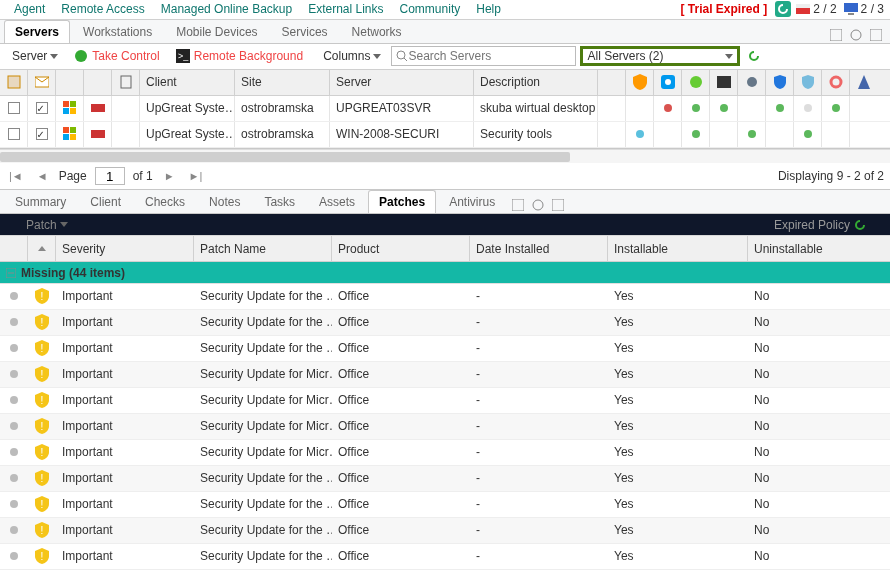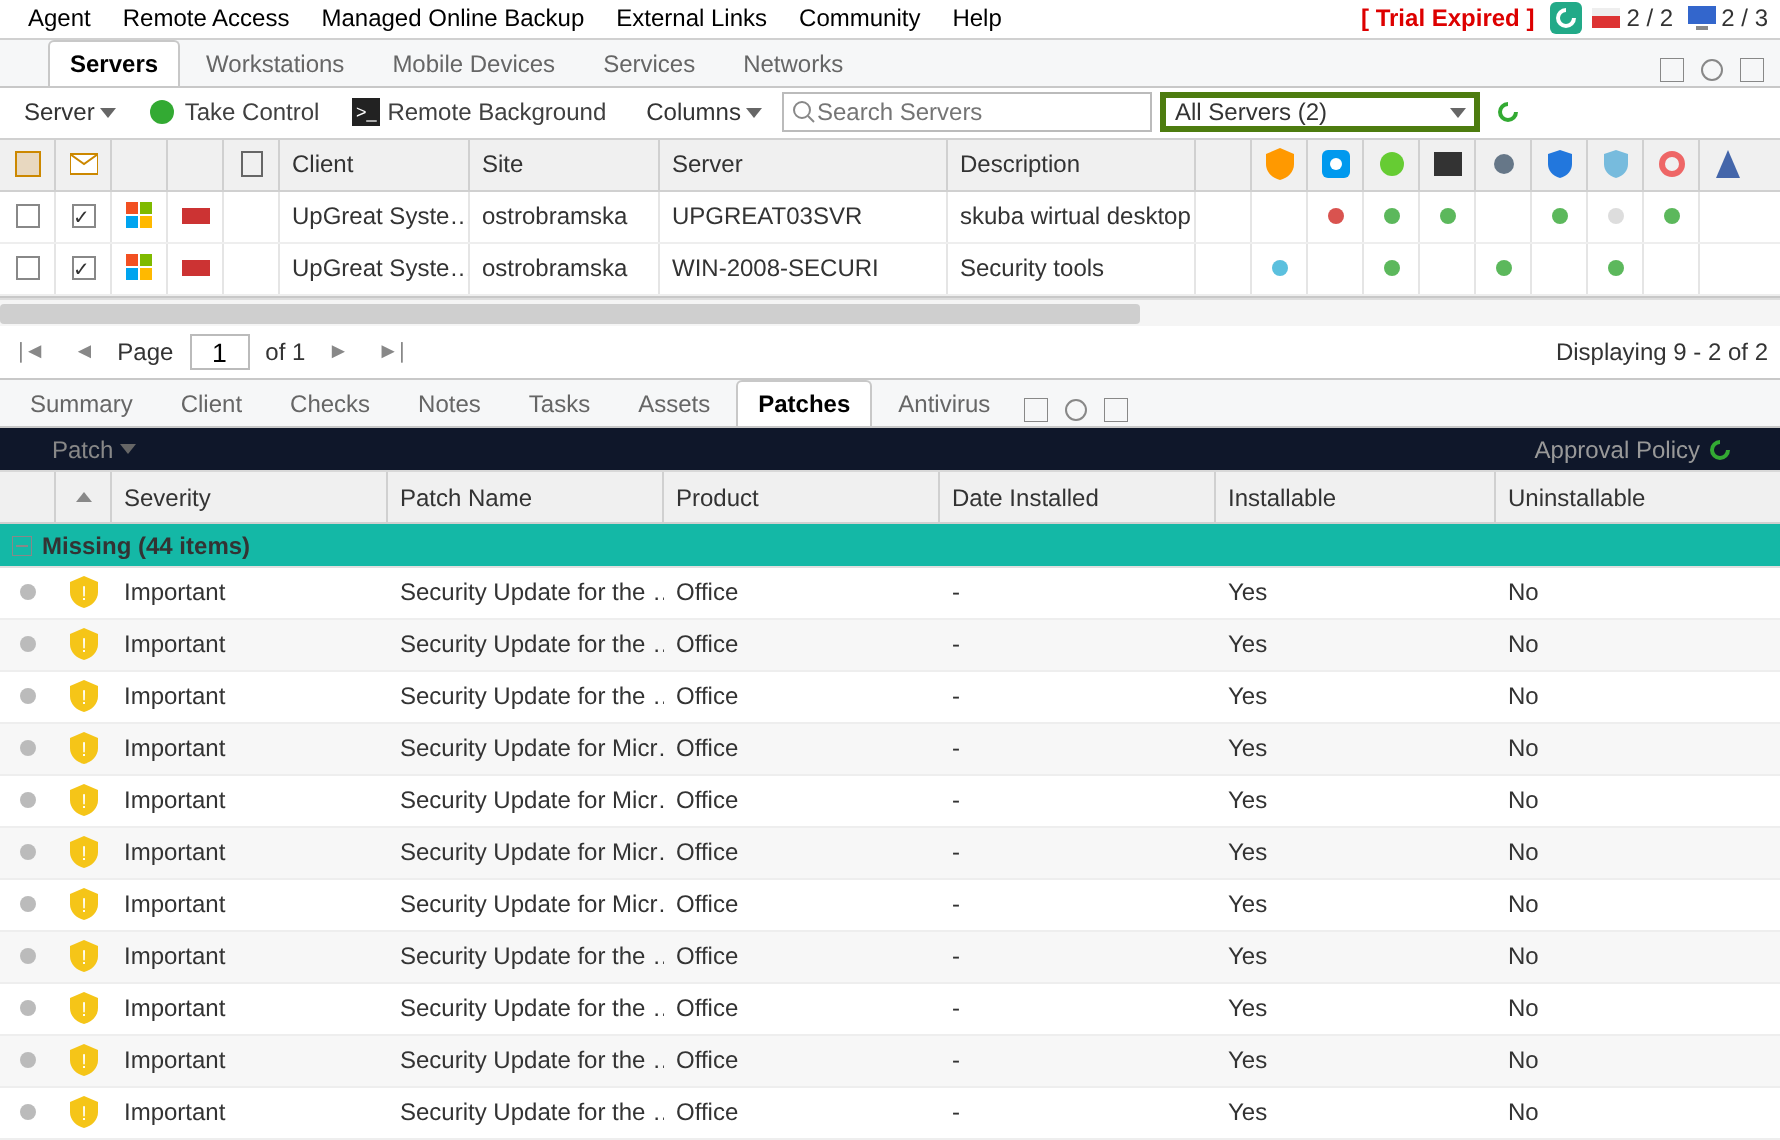--- a/index.html
+++ b/index.html
@@ -1,28 +1,28 @@
 <!DOCTYPE html>
 <html><head>
 <meta charset="utf-8">
 <style>
   * { box-sizing: border-box; margin: 0; padding: 0; }
   body { font-family: Arial, Helvetica, sans-serif; font-size: 12px; color: #333; background: #fff; width: 890px; height: 570px; overflow: hidden; display: flex; flex-direction: column; }
   .topbar { display: flex; align-items: center; height: 20px; padding: 0 6px; background: #fff; border-bottom: 1px solid #d0d0d0; }
-  .topbar .menu-item { padding: 0 8px; color: #000000; cursor: pointer; }
+  .topbar .menu-item { padding: 0 8px; color: #0f766e; cursor: pointer; }
   .topbar .spacer { flex: 1; }
   .trial { color: #d00; font-weight: bold; margin-right: 6px; }
   .icon-sq { width: 16px; height: 16px; display: inline-flex; align-items: center; justify-content: center; margin: 0 2px; vertical-align: middle; }
   .main-tabs { display: flex; align-items: flex-end; height: 24px; background: #f6f7f8; border-bottom: 1px solid #c8c8c8; padding: 0 4px; }
   .main-tabs .tab { padding: 4px 10px; color: #666; cursor: pointer; border: 1px solid transparent; border-bottom: none; border-radius: 3px 3px 0 0; margin-right: 2px; }
-  .main-tabs .tab.active { background: #fff; color: #000; font-weight: bold; border-color: #c8c8c8; margin-left: 20px; }
+  .main-tabs .tab.active { background: #fff; color: #000; font-weight: bold; border-color: #c8c8c8; }
   .main-tabs .spacer { flex: 1; }
   .toolbar { display: flex; align-items: center; height: 26px; background: #fff; border-bottom: 1px solid #d0d0d0; padding: 0 6px; gap: 4px; }
   .dropdown { padding: 2px 6px; color: #333; cursor: pointer; display: flex; align-items: center; gap: 3px; }
-  .action { padding: 2px 6px; color: #404040; display: flex; align-items: center; gap: 4px; cursor: pointer; }
+  .action { padding: 2px 6px; color: #ef4444; display: flex; align-items: center; gap: 4px; cursor: pointer; }
   .search-wrap { display: flex; align-items: center; border: 1px solid #bbb; height: 20px; width: 185px; padding: 0 4px; }
   .search-wrap input { border: none; outline: none; font-size: 12px; flex: 1; color: #555; }
   .serversel { border: 3px solid #4d7c0f; height: 20px; width: 160px; display: flex; align-items: center; padding: 0 4px; justify-content: space-between; }
   .servers-grid { border-bottom: 1px solid #c8c8c8; }
   .grid-header, .grid-row { display: flex; align-items: center; height: 26px; }
   .grid-header { background: #f0f0f0; border-bottom: 1px solid #d0d0d0; font-weight: normal; color: #333; }
   .grid-row { border-bottom: 1px solid #eee; }
   .col { padding: 0 6px; overflow: hidden; text-overflow: ellipsis; white-space: nowrap; border-right: 1px solid #e5e5e5; height: 100%; display: flex; align-items: center; }
   .grid-header .col { border-right: 1px solid #d0d0d0; }
   .c-ic { width: 28px; justify-content: center; }
@@ -381,21 +381,21 @@
       </svg>
     </span>
 </div>
 
 <div class="patch-bar">
   <div class="dropdown" style="color:#888">
       <span>Patch</span>
       <span class="tri"></span>
     </div>
   <span class="spacer"></span>
-  <span style="color:#999">Approval Policy</span>
+  <span style="color:#999">Expired Policy</span>
   <span class="icon-sq">
       <svg width="14" height="14">
         <path d="M7 2a5 5 0 1 0 5 5h-2a3 3 0 1 1-3-3V2z" fill="#3a3"></path>
       </svg>
     </span>
 </div>
 
 <div class="patch-header">
   <div class="pc pc-ic"></div>
   <div class="pc pc-ic">

